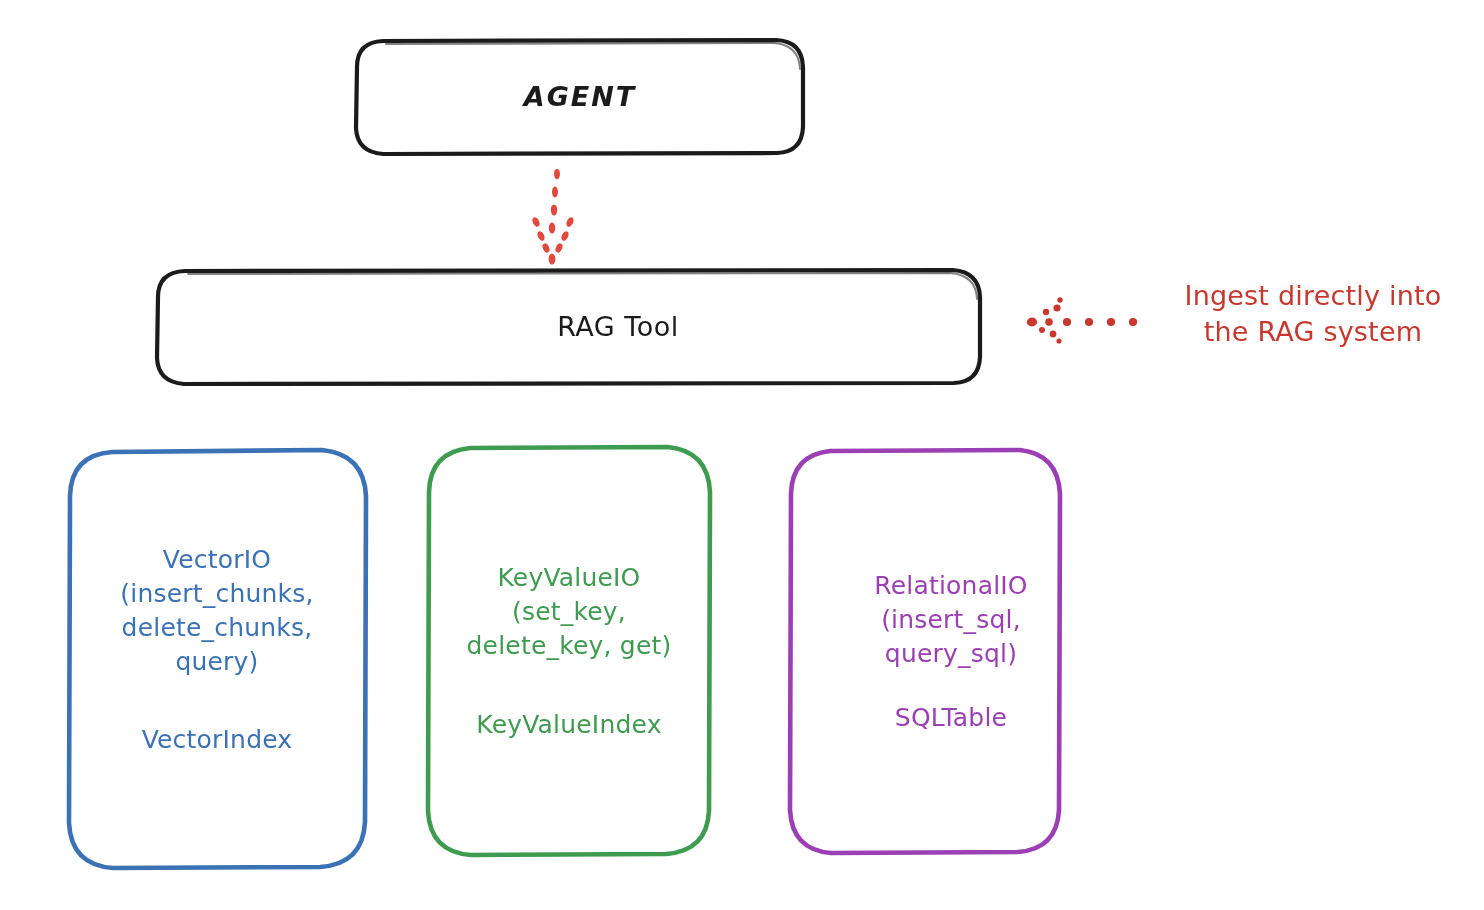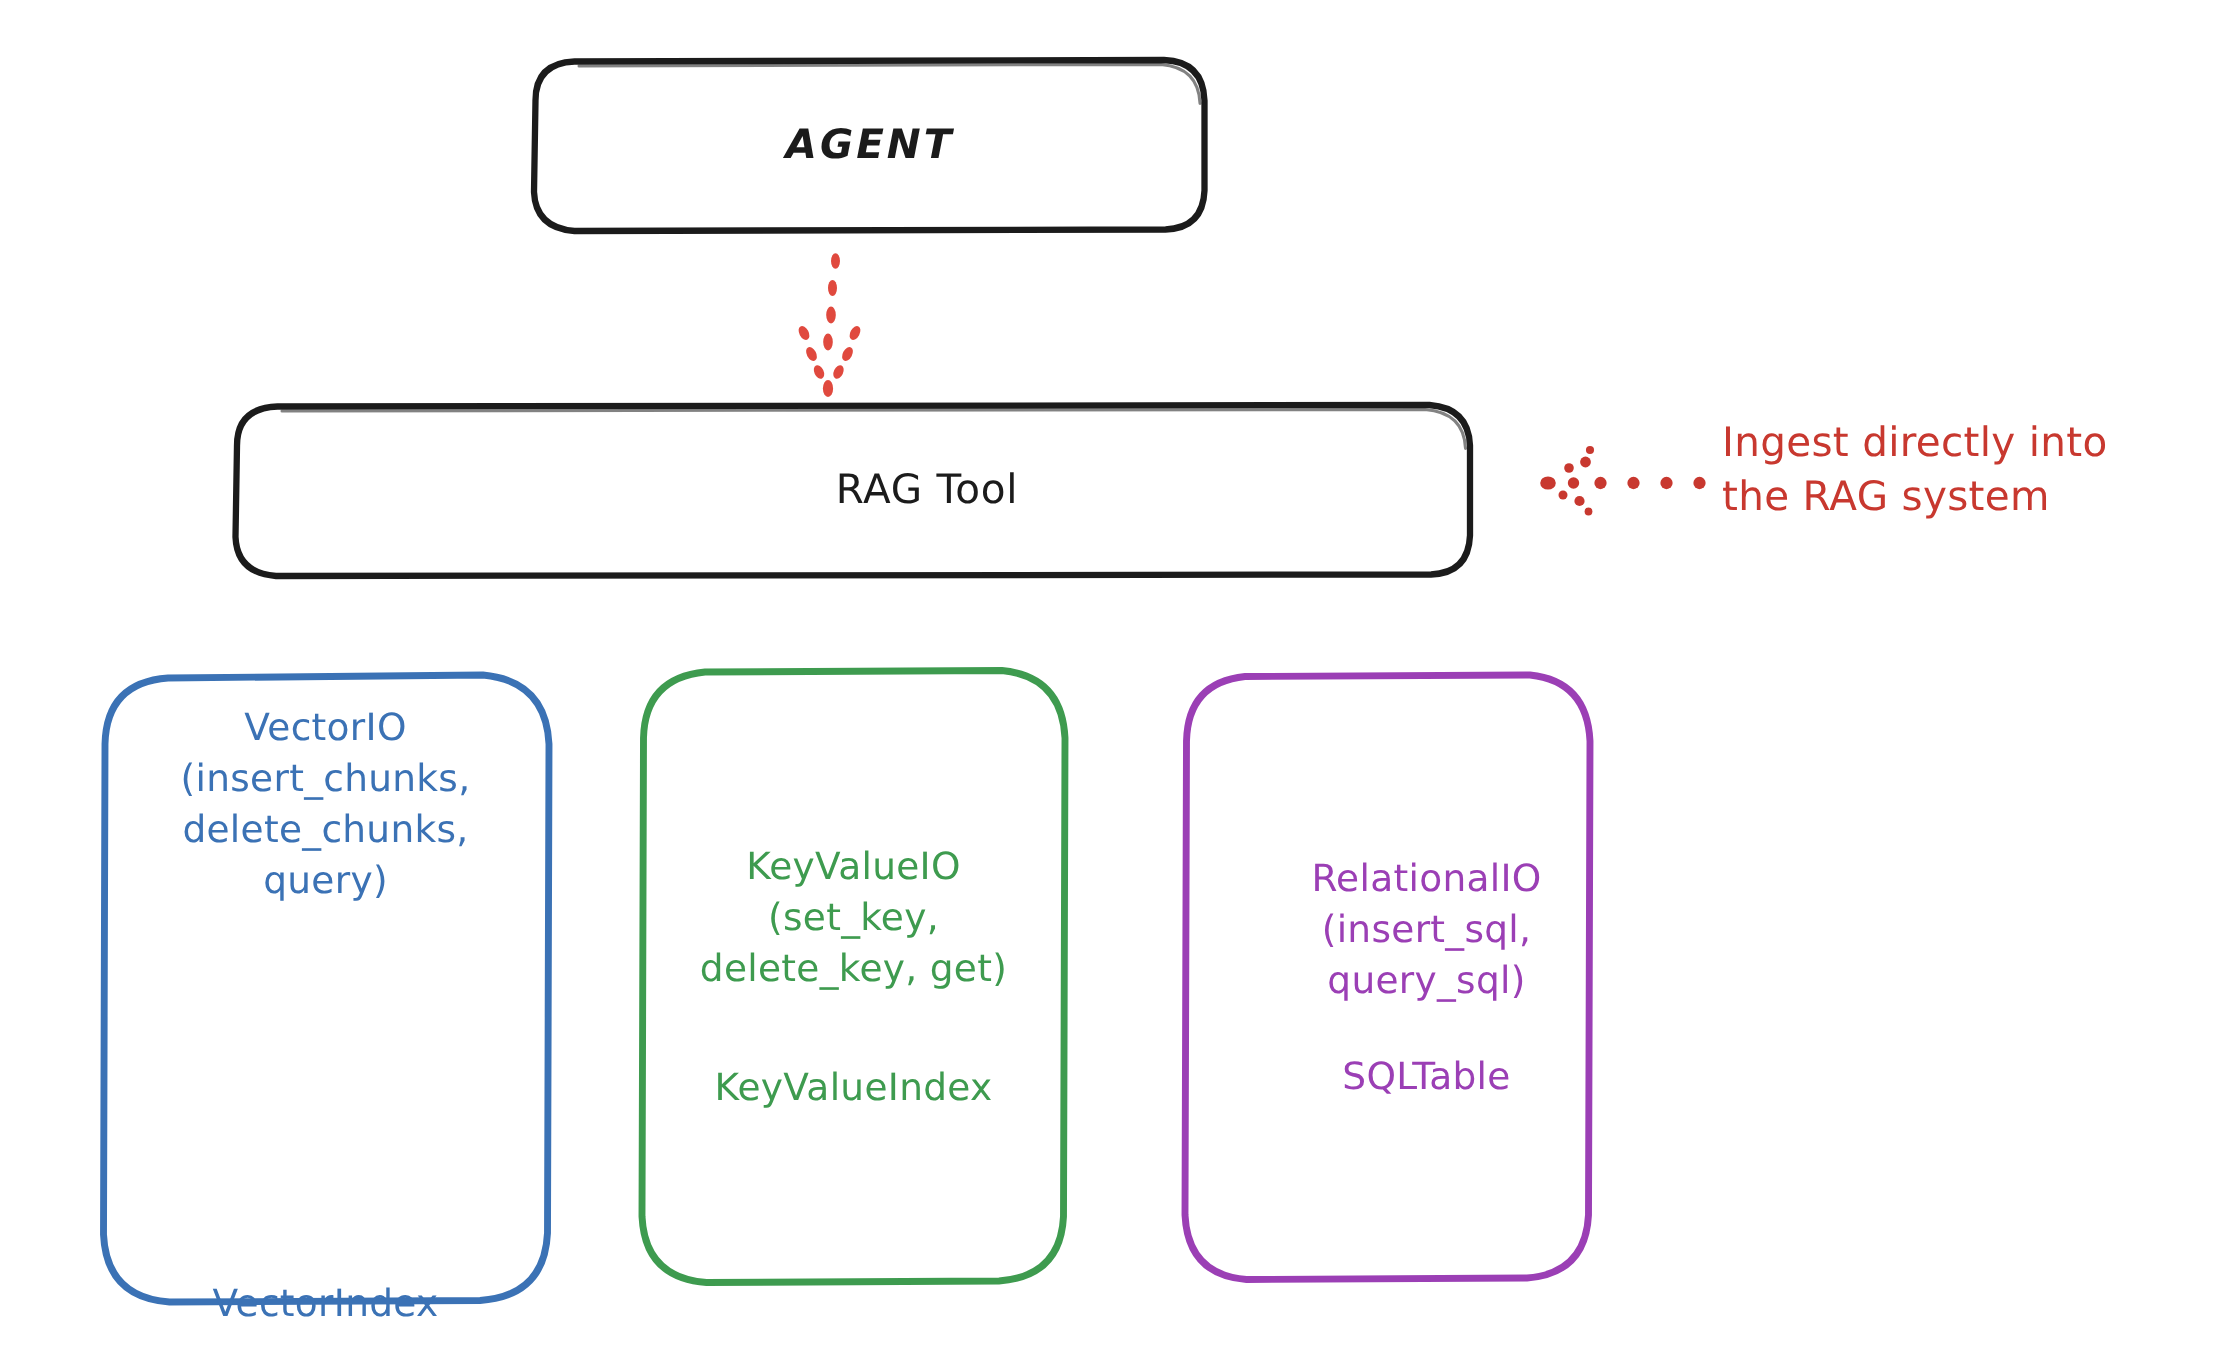--- a/index.html
+++ b/index.html
@@ -63,24 +63,23 @@
   #node-ragtool .node-label {
     font-size: 27px;
     font-weight: 500;
     color: #1b1b1b;
     letter-spacing: 0.5px;
   }
 
   
   #node-vector {
     left: 68px;
-    top: 468px;
+    top: 441px;
     width: 298px;
     height: 418px;
-    justify-content: space-between;
   }
   #node-keyvalue {
     left: 428px;
     top: 447px;
     width: 282px;
     height: 408px;
   }
   #node-relational {
     left: 816px;
     top: 450px;
@@ -107,21 +106,21 @@
   
   #annotation {
     position: absolute;
     left: 1148px;
     top: 278px;
     width: 330px;
     color: #c8382f;
     font-size: 27px;
     font-weight: 500;
     line-height: 1.32;
-    text-align: left;
+    text-align: center;
     white-space: pre-line;
     letter-spacing: 0.2px;
   }
 </style>
 </head>
 <body>
 
 <svg id="canvas" viewBox="0 0 1484 910" xmlns="http://www.w3.org/2000/svg">
 
   <path d="M 383 41 L 776 40 Q 802 41 803 67 L 803 127 Q 802 152 777 153 L 383 154 Q 357 152 356 128 L 357 67 Q 357 42 383 41 Z" fill="#ffffff" stroke="#1b1b1b" stroke-width="4.2" stroke-linecap="round" stroke-linejoin="round"></path>

